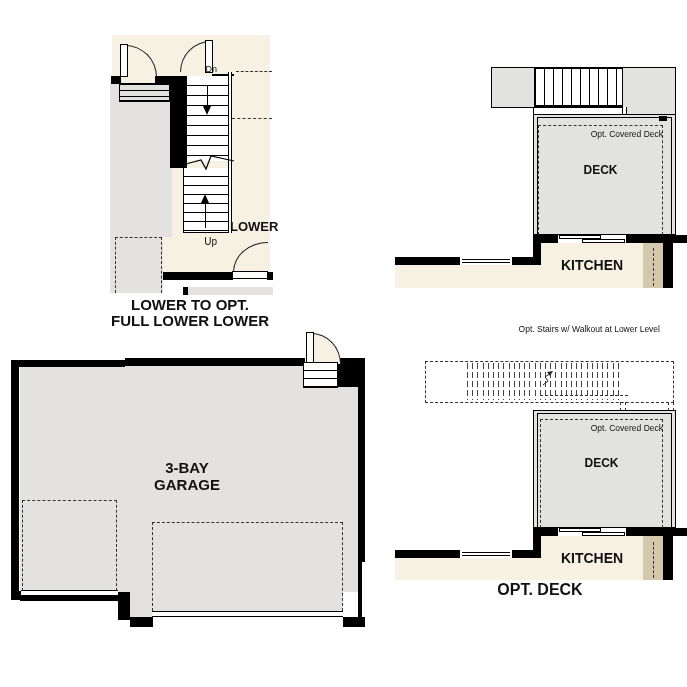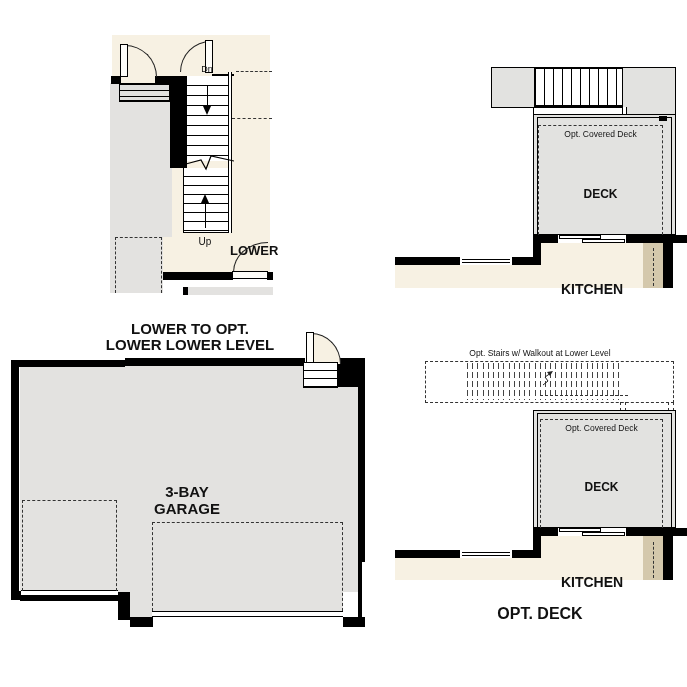--- a/index.html
+++ b/index.html
@@ -5,22 +5,22 @@
   html,body{margin:0;padding:0;background:#fff;}
   .page{position:relative;width:687px;height:687px;background:#fff;overflow:hidden;
         font-family:"Liberation Sans","DejaVu Sans",sans-serif;color:#111;}
   .plan{position:absolute;inset:0;}
   .a{position:absolute;}
   .wall{position:absolute;background:var(--wall-black,#000);}
   .cream{position:absolute;background:var(--cream,#F7F1E3);}
   .gray{position:absolute;background:var(--room-gray,#E3E2E0);}
   .dgray{position:absolute;background:var(--deck-gray,#E2E2E0);}
   .tan{position:absolute;background:var(--tan,#D4C8AC);}
-  .t{position:absolute;font-weight:bold;text-align:center;white-space:nowrap;line-height:1.08;margin-top:24px;}
-  .ts{position:absolute;font-weight:normal;text-align:center;white-space:nowrap;}
+  .t{position:absolute;font-weight:bold;text-align:center;white-space:nowrap;line-height:1.08;}
+  .ts{position:absolute;font-weight:normal;text-align:right;white-space:nowrap;}
   .leaf{position:absolute;background:#FEFDF9;border:1px solid #000;box-sizing:border-box;}
   
   .arc-br{position:absolute;border-top:1px solid #222;border-right:1px solid #222;
           border-top-right-radius:100% 100%;box-sizing:border-box;}
   
   .arc-tl{position:absolute;border-top:1px solid #222;border-left:1px solid #222;
           border-top-left-radius:100% 100%;box-sizing:border-box;}
   .dashT{border-top:1px dashed #333;}
   .bay{position:absolute;border:1px dashed #333;border-bottom:none;box-sizing:border-box;}
   .win{position:absolute;background:#fff;border-top:1px solid #000;border-bottom:1px solid #000;box-sizing:border-box;}
@@ -82,21 +82,21 @@
 
     <div class="wall" style="left:163px;top:272px;width:70px;height:8px;"></div>
     <div class="wall" style="left:267px;top:272px;width:6px;height:8px;"></div>
     <div class="arc-tl" style="left:233px;top:242px;width:35px;height:30px;"></div>
     <div class="leaf" style="left:232px;top:271px;width:36px;height:8px;"></div>
     <div class="wall" style="left:183px;top:287px;width:5px;height:8px;"></div>
     <div class="gray" style="left:188px;top:287px;width:85px;height:8px;"></div>
 
     <div class="t" style="left:95px;top:297px;width:190px;font-size:15px;line-height:16px;">
       <div>LOWER TO OPT.</div>
-      <div>LOWER LOWER LEVEL</div>
+      <div>FULL LOWER LOWER</div>
     </div>
   </section>
 
   <section class="plan">
     <div class="dgray" style="left:491px;top:67px;width:44px;height:41px;border:1px solid #000;box-sizing:border-box;"></div>
     <div class="a" style="left:535px;top:67px;width:88px;height:40px;background-color:#fff;
                 background-image:repeating-linear-gradient(90deg,transparent 0 8px,#000 8px 9px);
                 border:1px solid #000;box-sizing:border-box;
                 box-shadow:inset 0 3px 0 -2px #000, inset 0 -3px 0 -2px #000;"></div>
     <div class="dgray" style="left:623px;top:67px;width:53px;height:49px;border-top:1px solid #000;border-right:1px solid #000;box-sizing:border-box;"></div>
@@ -155,21 +155,21 @@
     <div class="bay" style="left:22px;top:500px;width:95px;height:91px;"></div>
     <div class="bay" style="left:152px;top:522px;width:191px;height:89px;"></div>
 
     <div class="t" style="left:107px;top:459px;width:160px;font-size:15px;line-height:17px;">
       <div>3-BAY</div>
       <div>GARAGE</div>
     </div>
   </section>
 
   <section class="plan">
-    <div class="ts" style="left:420px;top:348px;width:240px;font-size:8.5px;">Opt. Stairs w/ Walkout at Lower Level</div>
+    <div class="ts" style="left:420px;top:324px;width:240px;font-size:8.5px;">Opt. Stairs w/ Walkout at Lower Level</div>
     <div class="a" style="left:425px;top:361px;width:247px;height:40px;border:1px dashed #333;box-sizing:content-box;"></div>
     <div class="a" style="left:467px;top:363px;width:156px;height:37px;
                 background-image:repeating-linear-gradient(180deg,transparent 0 6px,#fff 6px 9px),repeating-linear-gradient(90deg,#444 0 1px,transparent 1px 5.2px);"></div>
     <div class="a dashT" style="left:540px;top:395px;width:88px;height:0;"></div>
     <div class="dashPair" style="left:620px;top:402px;width:6px;height:9px;"></div>
     <div class="dashPair" style="left:668px;top:402px;width:6px;height:9px;"></div>
     <svg class="a" style="left:538px;top:368px;" width="22" height="20" viewBox="0 0 22 20">
       <path d="M5,17 L10,13 L7,9 L13,5" fill="none" stroke="#222" stroke-width="1"></path>
       <path d="M15,3 l-6,1 3,4 z" fill="#222"></path>
     </svg>

